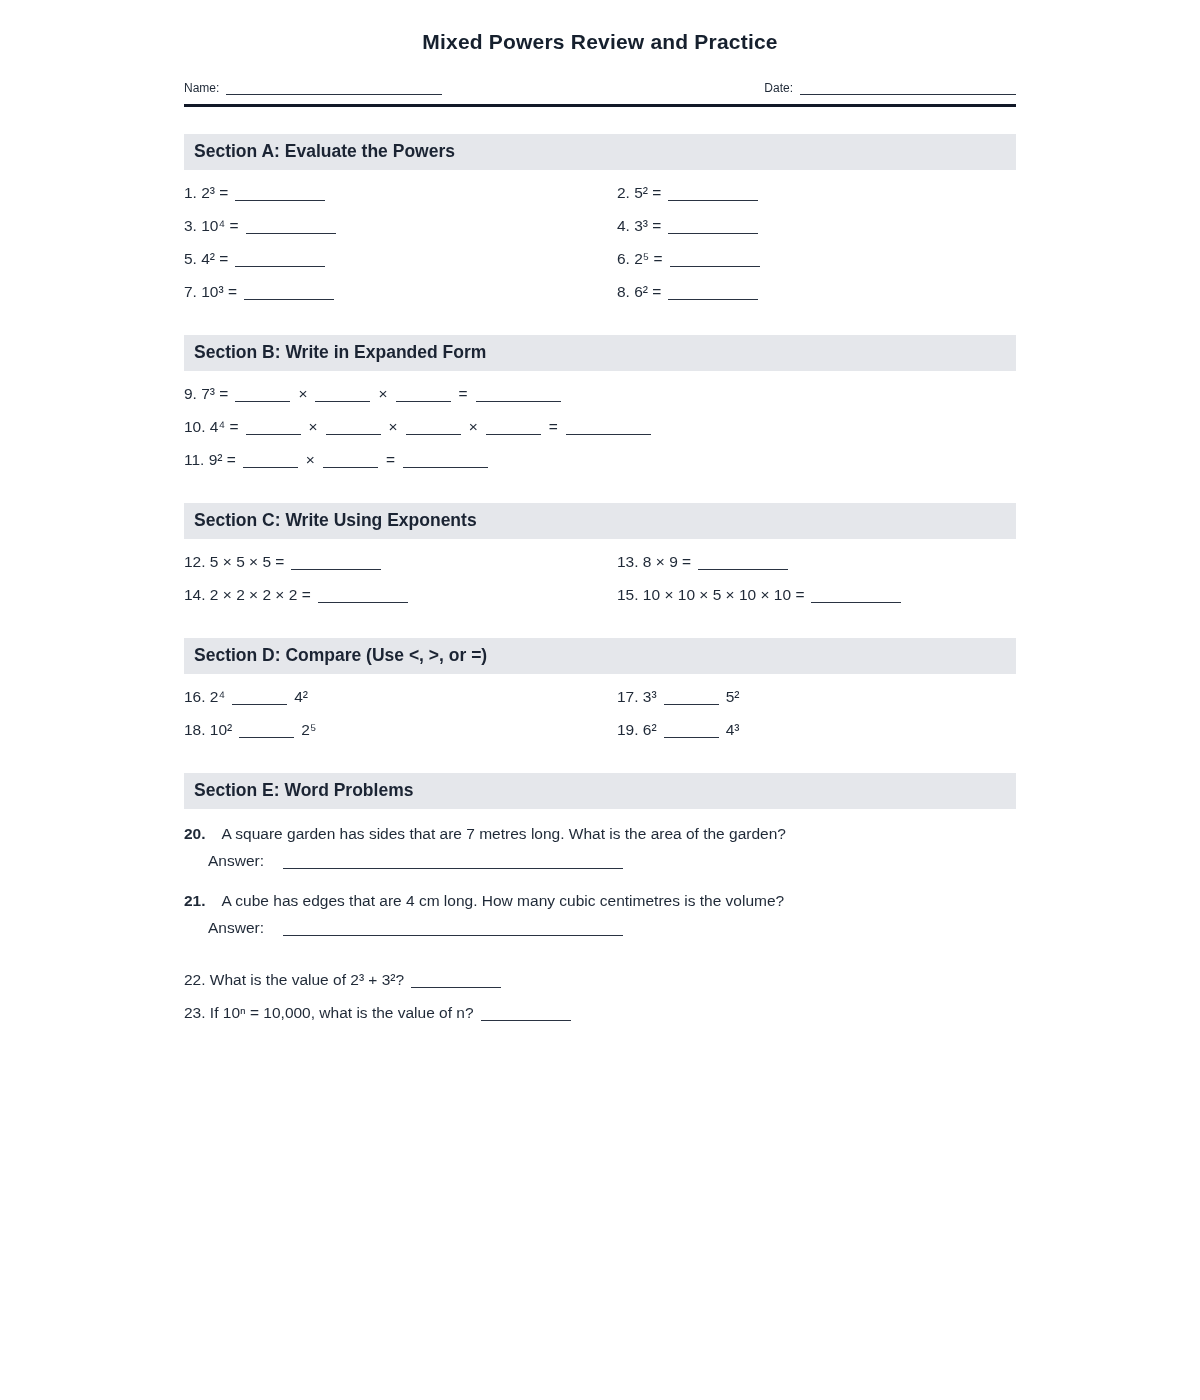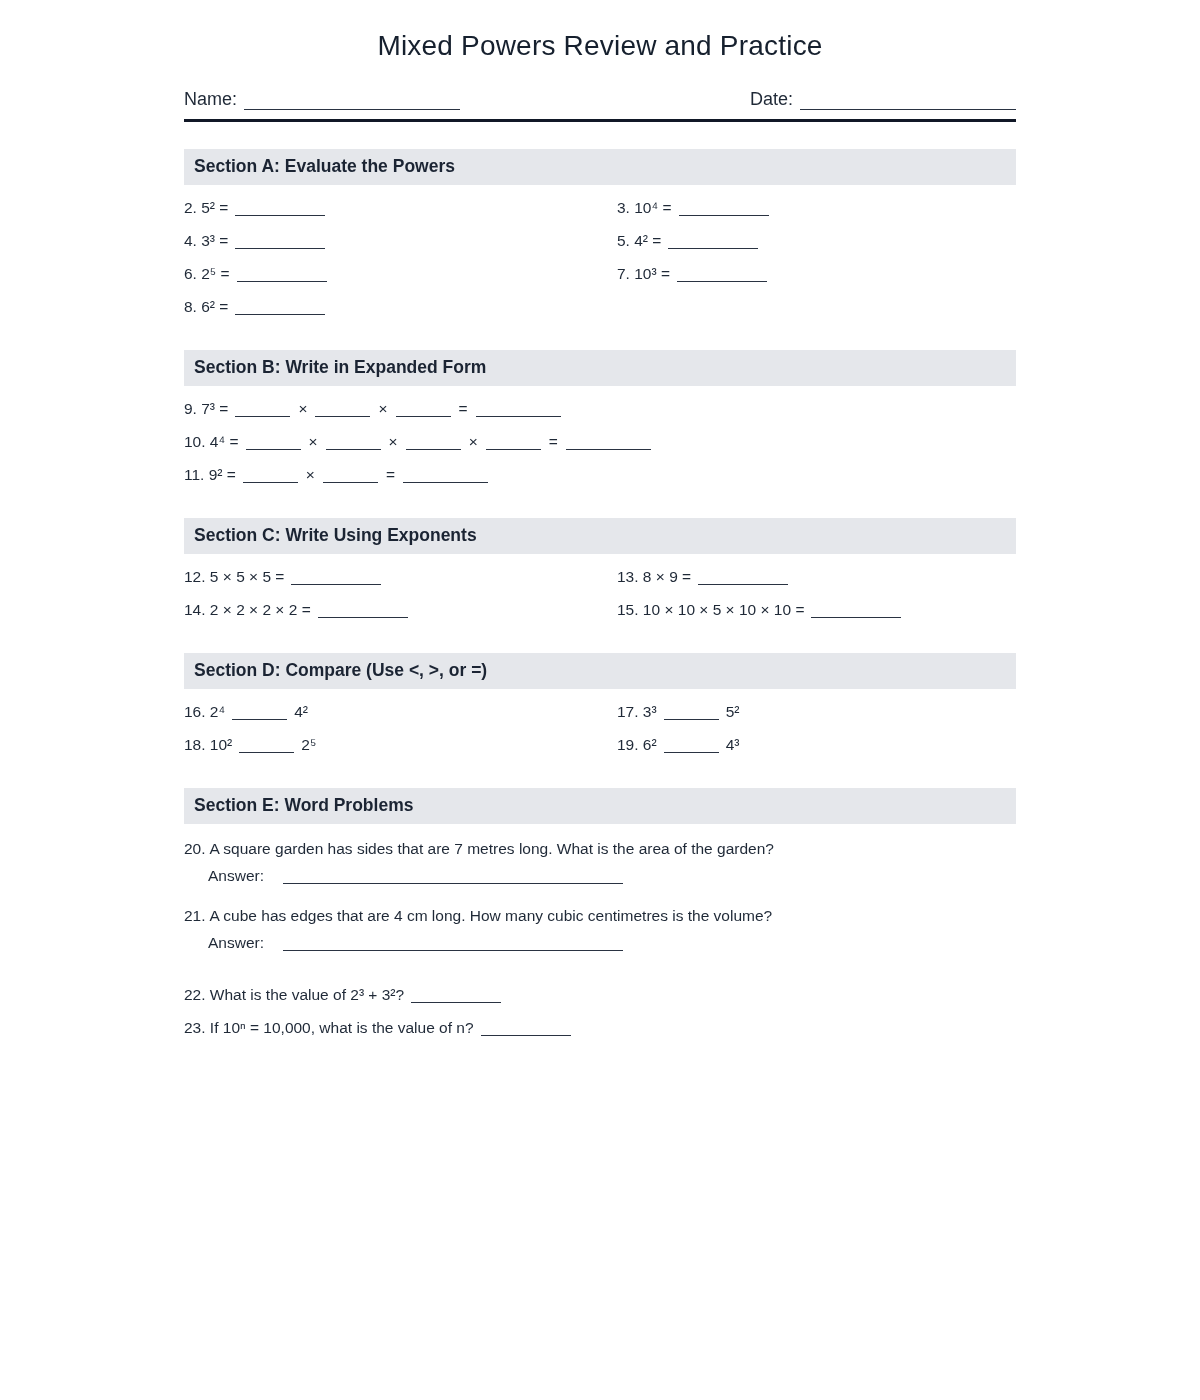--- a/index.html
+++ b/index.html
@@ -5,27 +5,27 @@
   * { box-sizing: border-box; }
   html, body { margin: 0; padding: 0; background: #ffffff; }
   body {
     width: 1200px; height: 1400px;
     font-family: "Liberation Sans", "DejaVu Sans", sans-serif;
     color: #1f2937;
   }
   .page { width: 832px; margin: 0 auto; padding-top: 30px; }
 
   h1.title {
-    font-size: 28px; font-weight: normal; text-align: center;
+    font-size: 21px; font-weight: bold; text-align: center;
     margin: 0 0 27px 0; color: #16202e; letter-spacing: 0.2px;
   }
 
   .meta-row {
     display: flex; justify-content: space-between; align-items: flex-end;
-    font-size: 18px;
+    font-size: 12px;
   }
   .meta-field { display: flex; align-items: flex-end; }
   .meta-field .label { margin-right: 7px; }
 
   .blank {
     display: inline-block;
     border-bottom: 1.5px solid #2a3342;
     height: 6px;
     vertical-align: -3px;
   }
@@ -44,21 +44,21 @@
     font-size: 17.5px; font-weight: bold; color: #1b2433;
     padding: 7px 10px 8px 10px;
     margin-top: 27px;
   }
   .sec-body { padding-top: 6px; font-size: 15.5px; }
 
   .grid2 { display: grid; grid-template-columns: 433px 1fr; }
   .prob { padding: 8px 0; line-height: 17px; }
   .inline-sym { margin: 0 1px; }
   .wp { padding: 9px 0 0 0; line-height: 20px; }
-  .wp .num { font-weight: normal; margin-right: 4px; text-align: right; }
+  .wp .num { font-weight: bold; margin-right: 16px; text-align: right; }
   .answer-row { margin: 4px 0 8px 24px; padding: 4px 0; }
   .answer-row .label { margin-right: 12px; }
 </style>
 </head>
 <body>
 
 <div class="page">
 
   <h1 class="title">Mixed Powers Review and Practice</h1>
 
@@ -71,20 +71,21 @@
       <span class="label">Date:</span>
       <span class="blank blank-meta"></span>
     </div>
   </div>
 
   <div class="rule"></div>
 
   <div class="section first">
     <div class="sec-bar">Section A: Evaluate the Powers</div>
     <div class="sec-body grid2">
+      <div class="prob"><span>1. 2³ =</span><span class="blank blank-w90"></span></div>
       <div class="prob"><span>2. 5² =</span><span class="blank blank-w90"></span></div>
       <div class="prob"><span>3. 10⁴ =</span><span class="blank blank-w90"></span></div>
       <div class="prob"><span>4. 3³ =</span><span class="blank blank-w90"></span></div>
       <div class="prob"><span>5. 4² =</span><span class="blank blank-w90"></span></div>
       <div class="prob"><span>6. 2⁵ =</span><span class="blank blank-w90"></span></div>
       <div class="prob"><span>7. 10³ =</span><span class="blank blank-w90"></span></div>
       <div class="prob"><span>8. 6² =</span><span class="blank blank-w90"></span></div>
     </div>
   </div>
 

